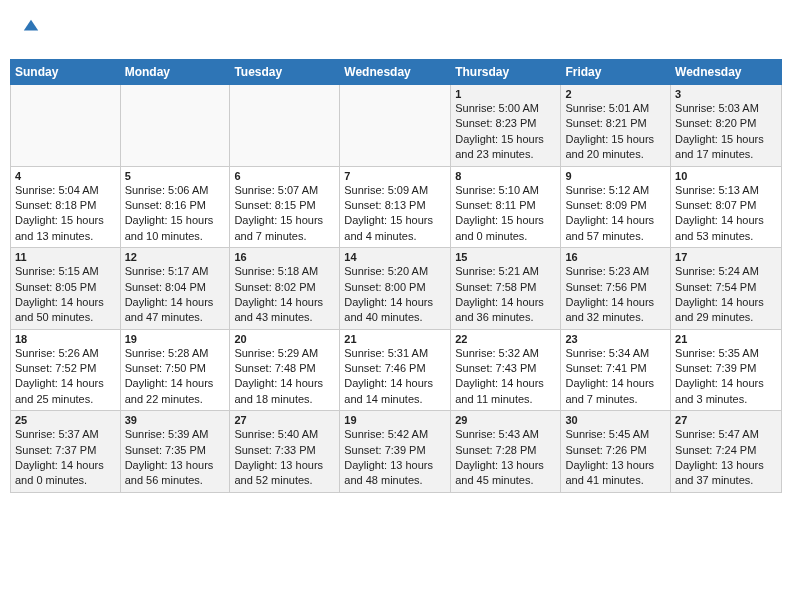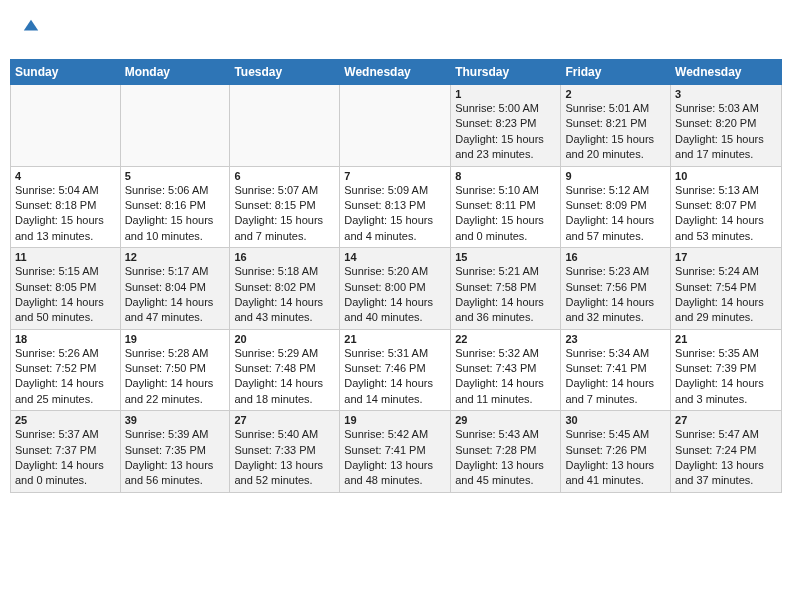--- a/index.html
+++ b/index.html
@@ -328,21 +328,21 @@
         <td>
           <span class="day-num">27</span>
           <div class="day-info">Sunrise: 5:40 AM
 Sunset: 7:33 PM
 Daylight: 13 hours
 and 52 minutes.</div>
         </td>
         <td>
           <span class="day-num">19</span>
           <div class="day-info">Sunrise: 5:42 AM
-Sunset: 7:41 PM
+Sunset: 7:39 PM
 Daylight: 13 hours
 and 48 minutes.</div>
         </td>
         <td>
           <span class="day-num">29</span>
           <div class="day-info">Sunrise: 5:43 AM
 Sunset: 7:28 PM
 Daylight: 13 hours
 and 45 minutes.</div>
         </td>

